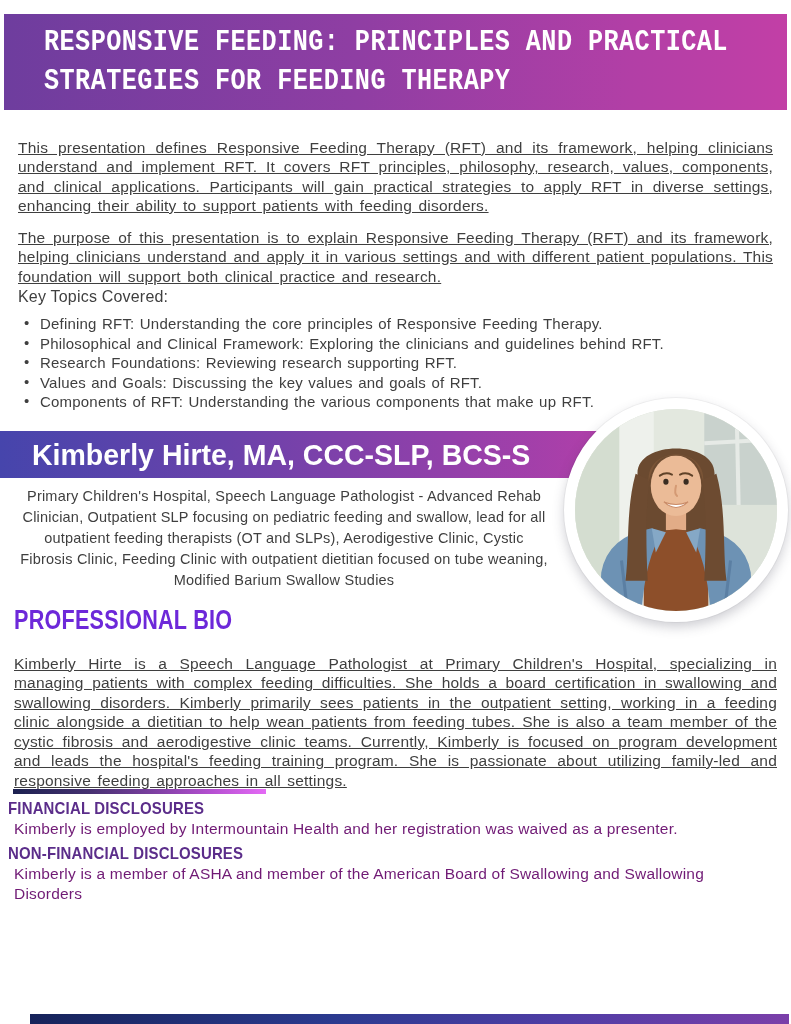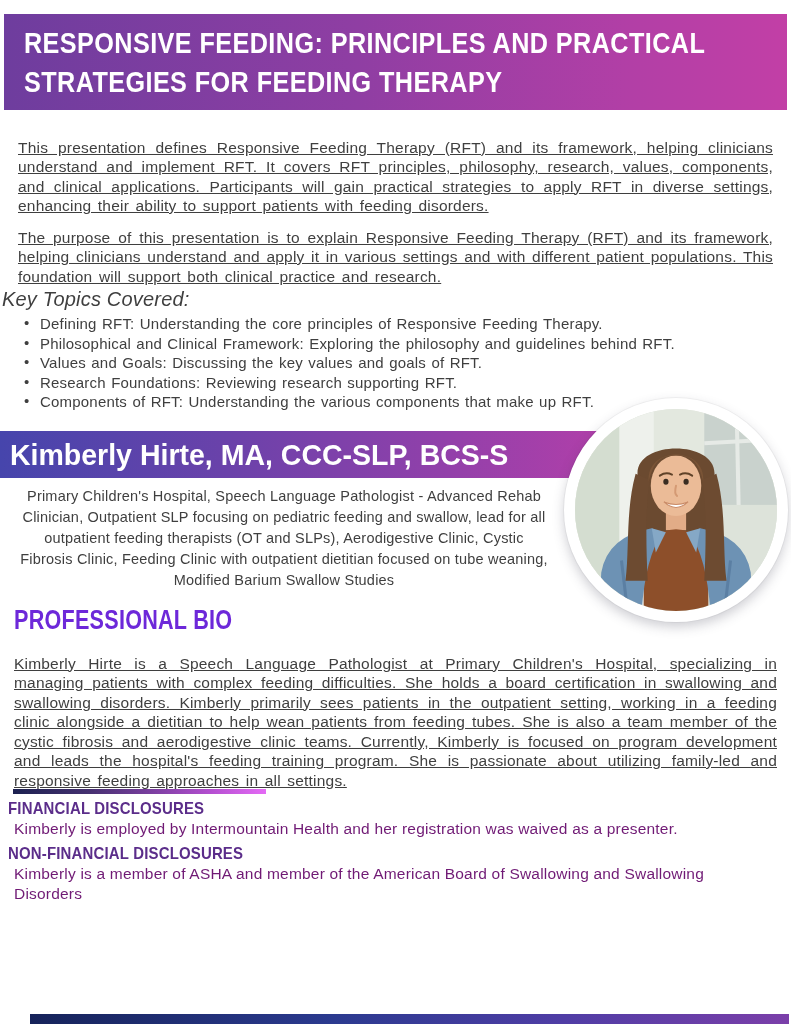--- a/index.html
+++ b/index.html
@@ -10,48 +10,48 @@
   }
   .abs{position:absolute;}
 
   
   .title-banner{
     left:4px;right:4px;top:14px;height:96px;
     background:linear-gradient(90deg,#6e3d9e 0%,#8f3ea3 45%,#b23fa6 80%,#c23fa6 100%);
     color:#ffffff;
   }
   .title-banner h1{
-    margin:0;padding:9px 0 0 20px;font-size:30px;line-height:39px;
-    letter-spacing:.5px;font-weight:bold;
+    margin:0;padding:9px 0 0 40px;font-size:30px;line-height:39px;
+    letter-spacing:.5px;font-weight:bold;font-family:Liberation Mono, monospace;
   }
   .title-inner{display:inline-block;width:880px;transform:scaleX(.84);transform-origin:left top;}
 
   
   .para{
     left:18px;right:18px;font-size:15.5px;line-height:19.5px;
     letter-spacing:.2px;word-spacing:2px;text-align:justify;color:#3f3f3f;text-decoration:underline;
   }
-  .key-label{left:2px;top:288px;font-size:20px;letter-spacing:.2px;font-style:italic;}
+  .key-label{left:18px;top:288px;font-size:16px;letter-spacing:.2px;}
   .topics{left:22px;right:30px;top:316px;margin:0;padding:0;list-style:none;}
   .topics li{
     position:relative;padding-left:18px;margin:0 0 4.5px 0;
     font-size:15px;line-height:15px;letter-spacing:.2px;word-spacing:1px;white-space:nowrap;
   }
   .topics li::before{
     content:"•";position:absolute;left:2px;top:-1px;font-size:15px;color:#3f3f3f;
   }
 
   
   .speaker-banner{
     left:0;top:431px;width:645px;height:47px;
     background:linear-gradient(90deg,#4645ac 0%,#6a42aa 35%,#9340aa 70%,#b93fa9 100%);
     color:#fff;
   }
   .speaker-banner h2{
-    margin:0;padding-left:10px;font-size:30px;line-height:47px;font-weight:bold;
+    margin:0;padding-left:32px;font-size:30px;line-height:47px;font-weight:bold;
   }
   .speaker-inner{display:inline-block;white-space:nowrap;transform:scaleX(.95);transform-origin:left center;}
 
   .affiliation{
     left:20px;top:486px;width:528px;text-align:center;
     font-size:14.5px;line-height:21px;letter-spacing:.2px;color:#3f3f3f;
   }
 
   
   .photo-wrap{
@@ -92,23 +92,23 @@
   <h1><span class="title-inner">RESPONSIVE FEEDING: PRINCIPLES AND PRACTICAL STRATEGIES FOR FEEDING THERAPY</span></h1>
 </header>
 
 <p class="abs para" style="top:122px">This presentation defines Responsive Feeding Therapy (RFT) and its framework, helping clinicians understand and implement RFT. It covers RFT principles, philosophy, research, values, components, and clinical applications. Participants will gain practical strategies to apply RFT in diverse settings, enhancing their ability to support patients with feeding disorders.</p>
 <p class="abs para" style="top:212px">The purpose of this presentation is to explain Responsive Feeding Therapy (RFT) and its framework, helping clinicians understand and apply it in various settings and with different patient populations. This foundation will support both clinical practice and research.</p>
 
 <div class="abs key-label">Key Topics Covered:</div>
 
 <ul class="abs topics">
   <li>Defining RFT: Understanding the core principles of Responsive Feeding Therapy.</li>
-  <li>Philosophical and Clinical Framework: Exploring the philosophy and guidelines behind RFT.</li>
+  <li>Philosophical and Clinical Framework: Exploring the clinicians and guidelines behind RFT.</li>
+  <li>Research Foundations: Reviewing research supporting RFT.</li>
   <li>Values and Goals: Discussing the key values and goals of RFT.</li>
-  <li>Research Foundations: Reviewing research supporting RFT.</li>
   <li>Components of RFT: Understanding the various components that make up RFT.</li>
 </ul>
 
 <div class="abs speaker-banner">
   <h2><span class="speaker-inner">Kimberly Hirte, MA, CCC-SLP, BCS-S</span></h2>
 </div>
 
 <div class="abs affiliation">Primary Children's Hospital, Speech Language Pathologist - Advanced Rehab Clinician, Outpatient SLP focusing on pediatric feeding and swallow, lead for all outpatient feeding therapists (OT and SLPs), Aerodigestive Clinic, Cystic Fibrosis Clinic, Feeding Clinic with outpatient dietitian focused on tube weaning, Modified Barium Swallow Studies</div>
 
 <div class="abs photo-wrap">

